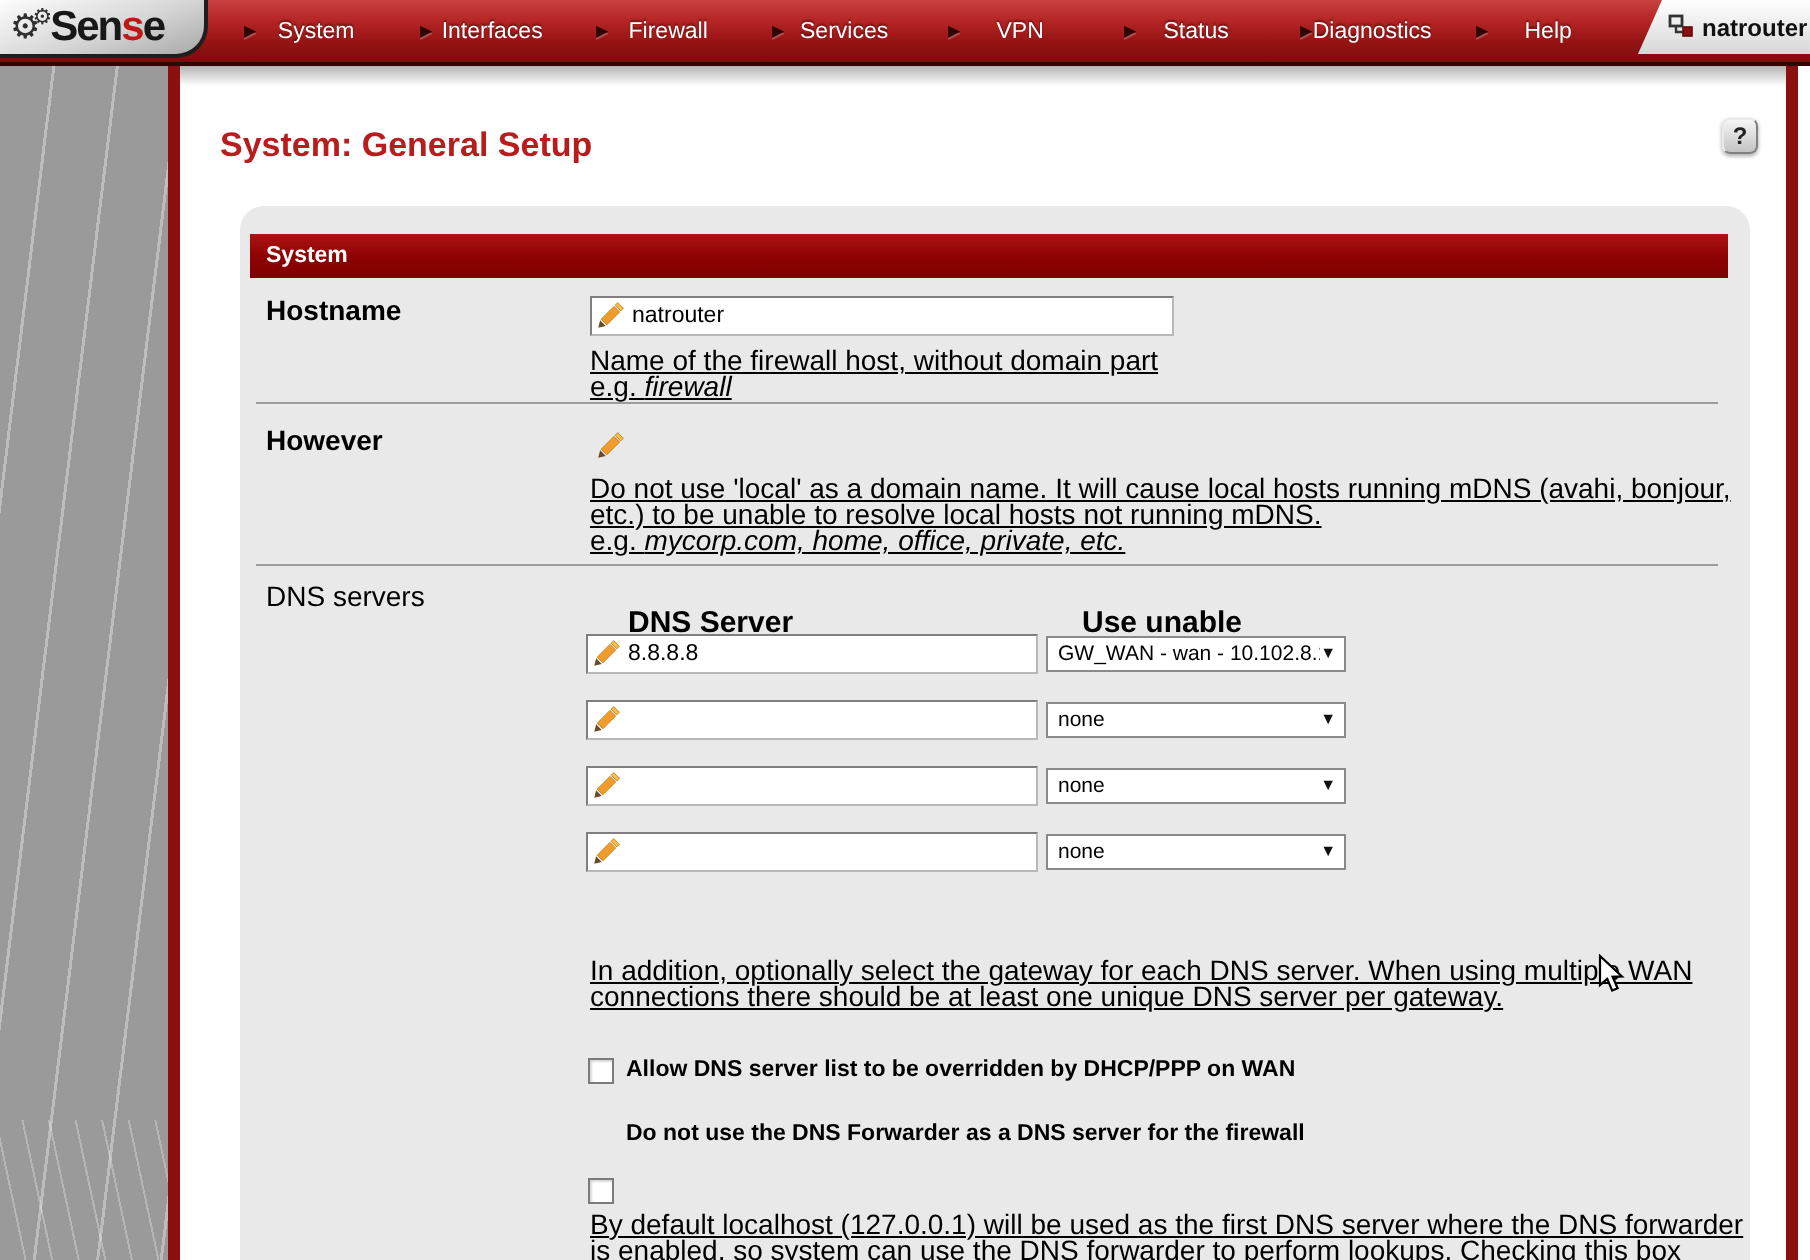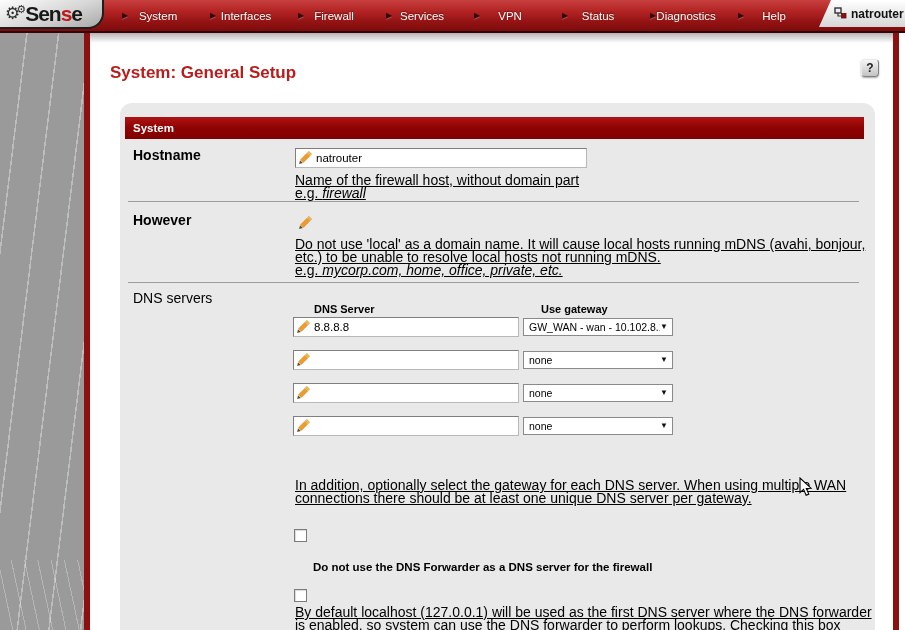--- a/index.html
+++ b/index.html
@@ -78,21 +78,21 @@
   .sep{position:absolute;left:8px;width:731px;border-top:1px solid #9c9c9c;}
   .txt-input{
     position:absolute;height:20px;box-sizing:border-box;
     background:#fff;border:1px solid;border-color:#7f7f7f #b8b8b8 #b8b8b8 #7f7f7f;
     font-family:"Liberation Sans","DejaVu Sans",sans-serif;font-size:11.5px;color:#000;
     padding:1px 3px 1px 20px;outline:none;
   }
   .pencil{position:absolute;width:15px;height:15px;z-index:5;pointer-events:none;}
   .help-text{position:absolute;font-size:14px;line-height:13px;color:#000;text-decoration:underline;}
   .eg-italic{font-style:italic;}
-  .col-head{position:absolute;font-weight:bold;font-size:11px;color:#000;padding-left:16px;}
+  .col-head{position:absolute;font-weight:bold;font-size:15px;color:#000;padding-left:16px;}
   .gw-select{
     position:absolute;width:150px;height:18px;box-sizing:border-box;
     background:#fff;border:1px solid #8a8a8a;
     font-size:10.5px;line-height:16px;padding-left:5px;cursor:pointer;
     display:flex;align-items:center;
   }
   .gw-select .sel-label{flex:1;overflow:hidden;white-space:nowrap;}
   .gw-select .sel-arrow{font-size:8px;color:#111;margin-right:4px;}
   .checkbox{
     position:absolute;width:13px;height:13px;box-sizing:border-box;
@@ -189,21 +189,21 @@
     <path d="M2.8 10.2 L9.6 3.4 L12.6 6.4 L5.8 13.2 Z" fill="#f09c2a" stroke="#c87d18" stroke-width="0.5"></path>
     <path d="M10.2 2.8 L11.6 1.4 L14.6 4.4 L13.2 5.8 Z" fill="#f3c04e" stroke="#c87d18" stroke-width="0.5"></path>
   </svg>
   <div class="help-text" style="left:175px;top:135px;width:578px;">Do not use 'local' as a domain name. It will cause local hosts running mDNS (avahi, bonjour, etc.) to be unable to resolve local hosts not running mDNS.</div>
   <div class="help-text" style="left:175px;top:161px;width:578px;"><span>e.g. </span><span class="eg-italic">mycorp.com, home, office, private, etc.</span></div>
 
   <div class="sep" style="top:179px;"></div>
 
   <div class="field-label plain" style="top:187px;">DNS servers</div>
   <div class="col-head" style="left:178px;top:200px;">DNS Server</div>
-  <div class="col-head" style="left:405px;top:200px;">Use gateway</div>
+  <div class="col-head" style="left:405px;top:200px;">Use unable</div>
 
   <svg class="pencil" style="left:176px;top:216px;" viewBox="0 0 16 16">
     <path d="M1.2 14.8 L2.2 10.8 L5.2 13.8 Z" fill="#6b4a2b"></path>
     <path d="M2.8 10.2 L9.6 3.4 L12.6 6.4 L5.8 13.2 Z" fill="#f09c2a" stroke="#c87d18" stroke-width="0.5"></path>
     <path d="M10.2 2.8 L11.6 1.4 L14.6 4.4 L13.2 5.8 Z" fill="#f3c04e" stroke="#c87d18" stroke-width="0.5"></path>
   </svg>
   <input class="txt-input" style="left: 173px; top: 214px; width: 226px;" type="text" value="8.8.8.8">
   <div class="gw-select" style="left:403px;top:215px;">
     <span class="sel-label">GW_WAN - wan - 10.102.8.1</span>
     <span class="sel-arrow">▼</span>
@@ -238,20 +238,21 @@
   </svg>
   <input class="txt-input" style="left: 173px; top: 313px; width: 226px;" type="text" value="">
   <div class="gw-select" style="left:403px;top:314px;">
     <span class="sel-label">none</span>
     <span class="sel-arrow">▼</span>
   </div>
 
   <div class="help-text" style="left:175px;top:376px;width:578px;">In addition, optionally select the gateway for each DNS server. When using multiple WAN connections there should be at least one unique DNS server per gateway.</div>
 
   <div class="checkbox" style="left:174px;top:426px;"></div>
+  <div class="cb-label" style="left:193px;top:426px;width:560px;">Allow DNS server list to be overridden by DHCP/PPP on WAN</div>
 
   <div class="checkbox" style="left:174px;top:486px;"></div>
   <div class="cb-label" style="left:193px;top:458px;width:560px;">Do not use the DNS Forwarder as a DNS server for the firewall</div>
   <div class="help-text" style="left:175px;top:503px;width:578px;">By default localhost (127.0.0.1) will be used as the first DNS server where the DNS forwarder is enabled, so system can use the DNS forwarder to perform lookups. Checking this box omits localhost from the list of DNS servers.</div>
 
 </div>
 
 <svg class="mouse-cursor" width="14" height="20" viewBox="0 0 14 20">
   <path d="M1 1 L1 15.5 L4.6 12.4 L7.1 18.3 L9.8 17.1 L7.3 11.4 L12 11.2 Z" fill="#ffffff" stroke="#000000" stroke-width="1.1"></path>
 </svg>

